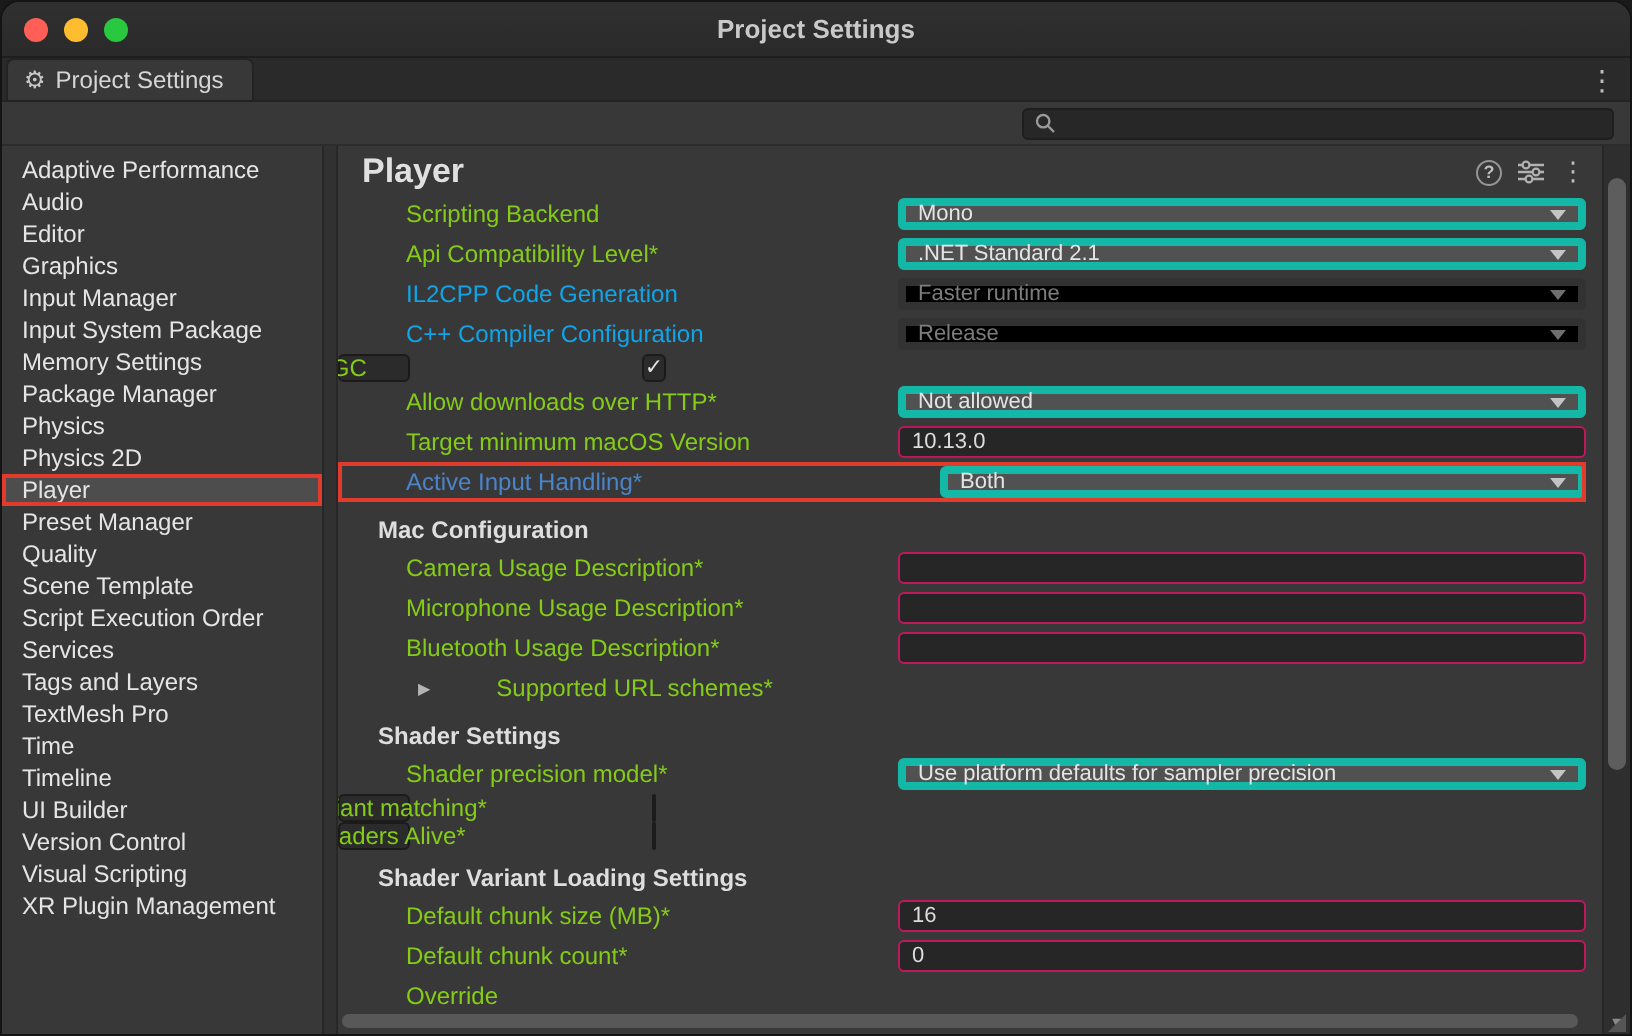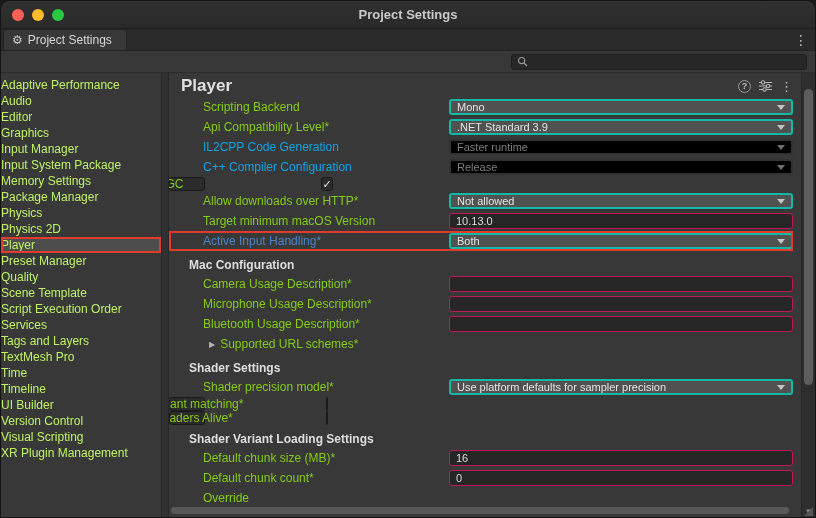--- a/index.html
+++ b/index.html
@@ -40,61 +40,61 @@
     border: 1px solid #1e1e1e; border-radius: 3px; display: flex; align-items: center;
     padding: 0 5px; gap: 4px; }
   .searchfield input { background: transparent; border: none; outline: none; color: #d2d2d2;
     font-size: 11px; width: 100%; font-family: inherit; }
   .mag { flex-shrink: 0; }
 
   
   .content { display: flex; height: 446px; position: relative; }
 
   .sidebar { width: 160px; padding-top: 4px; font-size: 12px; overflow: hidden; }
-  .side-item { height: 16px; line-height: 16px; white-space: nowrap;
-    color: #bef264; cursor: default; }
+  .side-item { height: 16px; line-height: 16px; padding-left: 10px; white-space: nowrap;
+    color: #e5e5e5; cursor: default; }
   .side-item.selected { background: #4d4d4d; outline: 2px solid var(--red); outline-offset: -2px; }
 
   .sidebar-divider { width: 8px; background: #313131; border-left: 1px solid #272727;
     border-right: 1px solid #272727; }
 
   .main { flex: 1; overflow: hidden; }
   .main-header { height: 24px; display: flex; align-items: center; padding: 2px 8px 0 12px; }
   .main-title { font-size: 17px; font-weight: bold; color: #e0e0e0; flex: 1; }
   .hicons { display: flex; align-items: center; gap: 8px; }
   .help-icon { width: 13px; height: 13px; border: 1px solid #969696; border-radius: 50%;
     font-size: 9px; line-height: 11px; text-align: center; color: #bdbdbd; font-weight: bold; }
   .panel-kebab { font-size: 13px; color: #bdbdbd; }
 
   .rows { padding-right: 8px; }
   .row { height: 20px; display: flex; align-items: center; font-size: 12px; padding-left: 34px; }
   .row.header { padding-left: 20px; margin-top: 4px; height: 19px; }
   .row.foldout { padding-left: 40px; }
   .hdr { font-weight: bold; font-size: 12px; color: #dedede; white-space: nowrap; }
   .lab { width: 246px; flex-shrink: 0; white-space: nowrap; overflow: hidden; color: #84cc16; }
-  .row.foldout .lab { width: 228px; }
+  .row.foldout .lab { width: 228px; margin-left: 28px; }
   .row.disabled .lab { color: #0ea5e9; }
   .lab.modified { color: var(--blue); }
 
   .ctl { flex: 1; height: 16px; border-radius: 3px; font-size: 11px; display: flex;
     align-items: center; padding: 0 6px; min-width: 0; }
-  .dropdown-ctl { background: #515151; border: 2px solid #14b8a6; color: #e4e4e4;
+  .dropdown-ctl { background: #515151; border: 4px solid #14b8a6; color: #e4e4e4;
     justify-content: space-between; gap: 6px; }
   .ddval, .tfval { white-space: nowrap; overflow: hidden; }
   .dd-arrow { width: 0; height: 0; border-left: 4px solid transparent;
     border-right: 4px solid transparent; border-top: 5px solid #c4c4c4; flex-shrink: 0; }
   .row.disabled .dropdown-ctl { background: #000000; color: #7d7d7d; border-color: #323232; }
   .row.disabled .dd-arrow { border-top-color: #6f6f6f; }
   .textfield-ctl { background: #262626; border: 1px solid #be185d; color: #dcdcdc; }
   .checkbox { width: 14px; height: 14px; background: #2b2b2b; border: 1px solid #1b1b1b;
     border-radius: 3px; display: flex; align-items: center; justify-content: center; }
   .check { font-size: 11px; line-height: 1; color: #e2e2e2; }
   .foldout-arrow { color: #b4b4b4; font-size: 8px; margin-right: 5px; flex-shrink: 0; }
 
-  .row.hl { outline: 2px solid var(--red); outline-offset: -2px; }
+  .row.hl { outline: 2px solid var(--red); outline-offset: -2px; gap: 21px; }
 
   
   .vscroll { width: 14px; background: #2e2e2e; border-left: 1px solid #262626; position: relative; }
   .vthumb { position: absolute; left: 2px; right: 2px; top: 16px; height: 296px;
     background: #5d5d5d; border-radius: 5px; }
   .vscroll-down { position: absolute; bottom: 3px; left: 0; right: 0; text-align: center;
     font-size: 8px; color: #8a8a8a; }
 
   .hscroll { position: absolute; left: 170px; right: 26px; bottom: 2px; height: 8px; }
   .hthumb { width: 100%; height: 7px; background: #585858; border-radius: 4px; }
@@ -184,21 +184,21 @@
           <div class="row dropdown">
             <span class="lab">Scripting Backend</span>
             <div class="ctl dropdown-ctl">
               <span class="ddval">Mono</span>
               <span class="dd-arrow"></span>
             </div>
           </div>
           <div class="row dropdown">
             <span class="lab">Api Compatibility Level*</span>
             <div class="ctl dropdown-ctl">
-              <span class="ddval">.NET Standard 3.9</span>
+              <span class="ddval">.NET Standard 2.1</span>
               <span class="dd-arrow"></span>
             </div>
           </div>
           <div class="row dropdown disabled">
             <span class="lab">IL2CPP Code Generation</span>
             <div class="ctl dropdown-ctl">
               <span class="ddval">Faster runtime</span>
               <span class="dd-arrow"></span>
             </div>
           </div>

